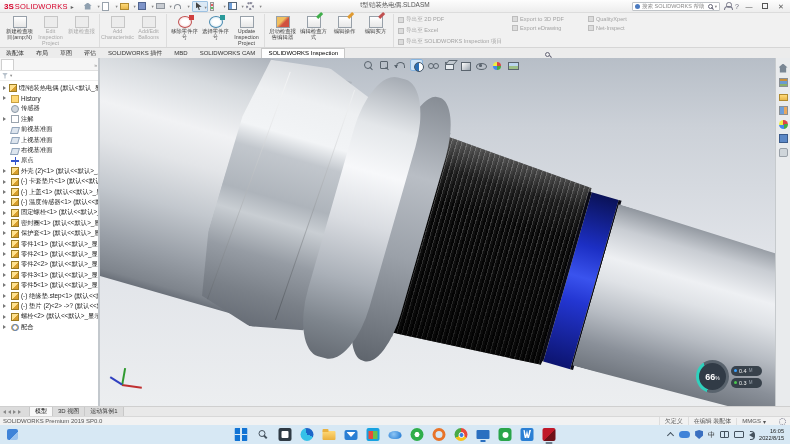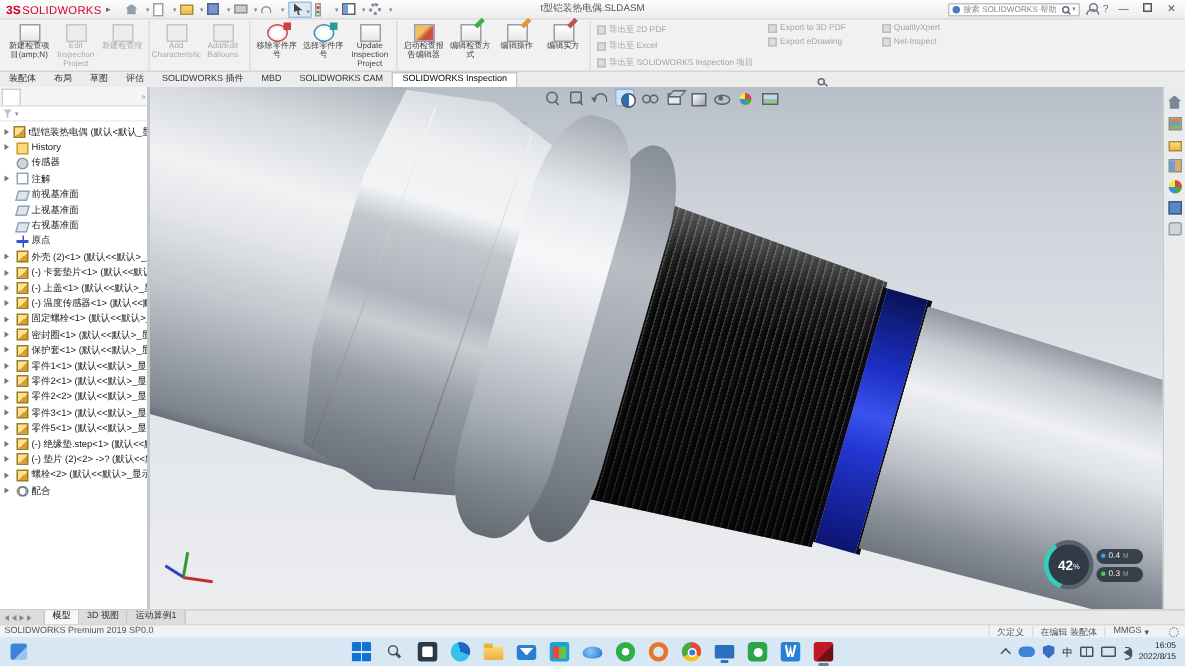--- a/index.html
+++ b/index.html
@@ -673,21 +673,21 @@
 
       <div class="triad">
         <span class="ax ax-red"></span>
         <span class="ax ax-green"></span>
         <span class="ax ax-blue"></span>
       </div>
 
       <div class="gauge-wrap">
         <div class="gauge">
           <div class="gauge-inner">
-            <span class="gauge-val">42</span>
+            <span class="gauge-val">66</span>
             <span class="gauge-suffix">%</span>
           </div>
         </div>
         <div class="pills">
 
             <div class="pill d-up">
               <span class="dot"></span>
               <span class="pill-val">0.4</span>
               <span class="pill-unit">M</span>
             </div>

